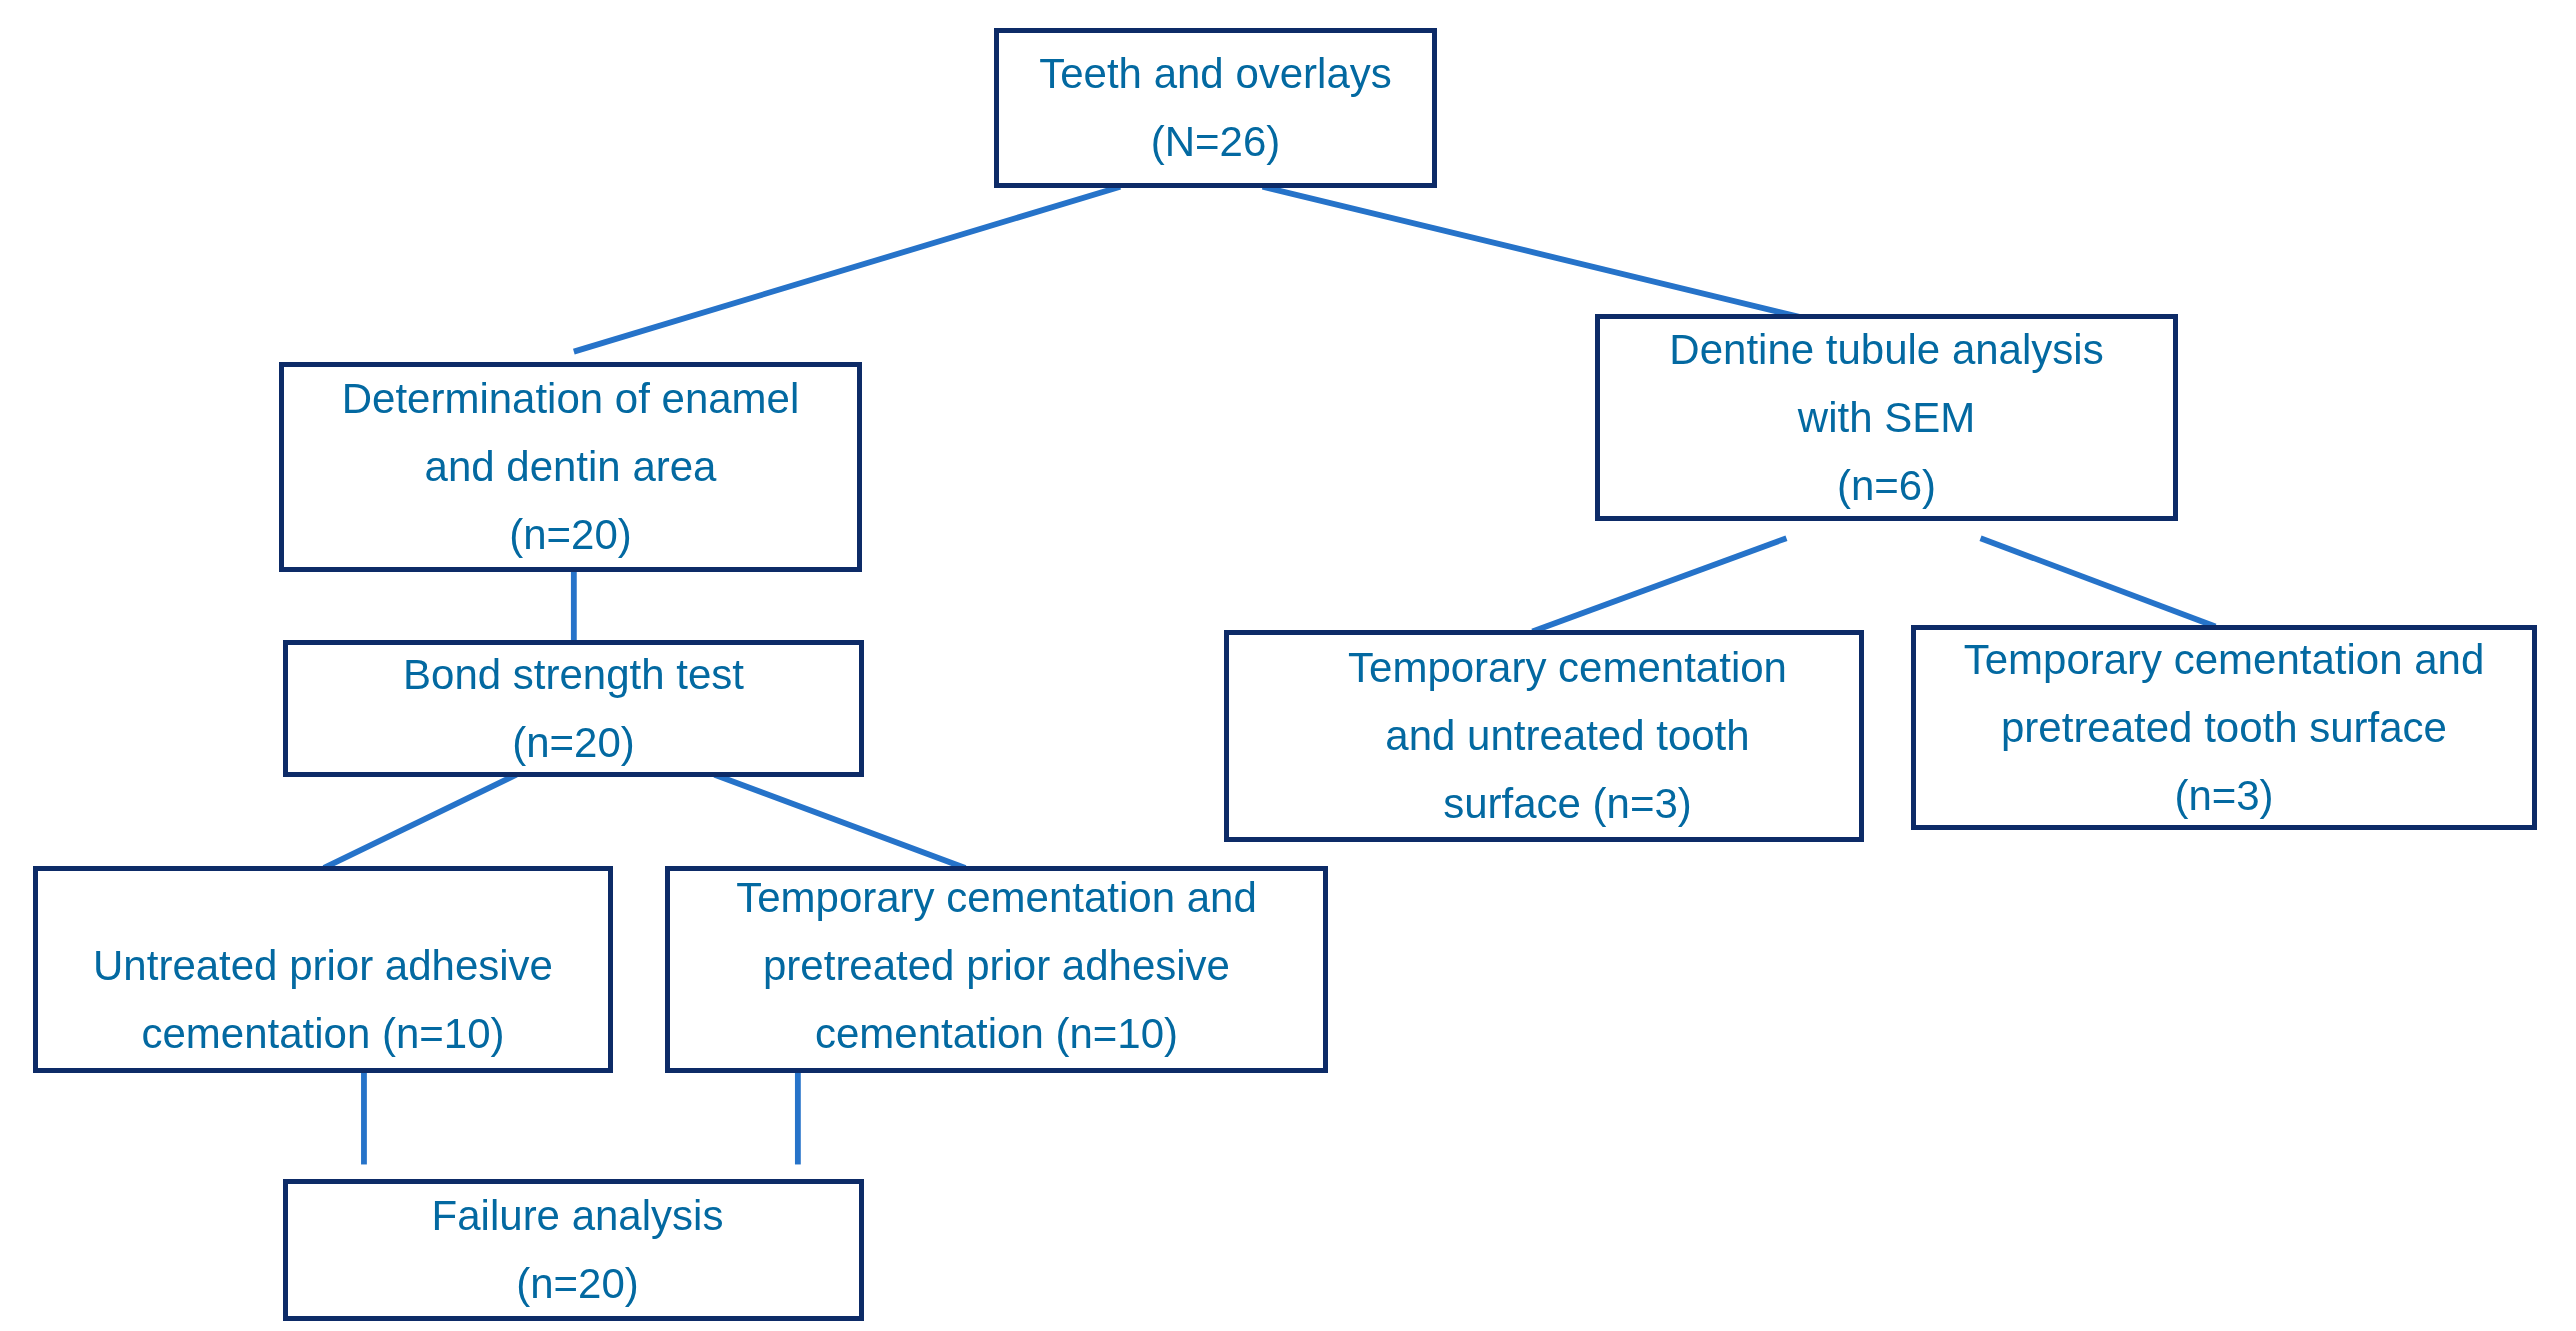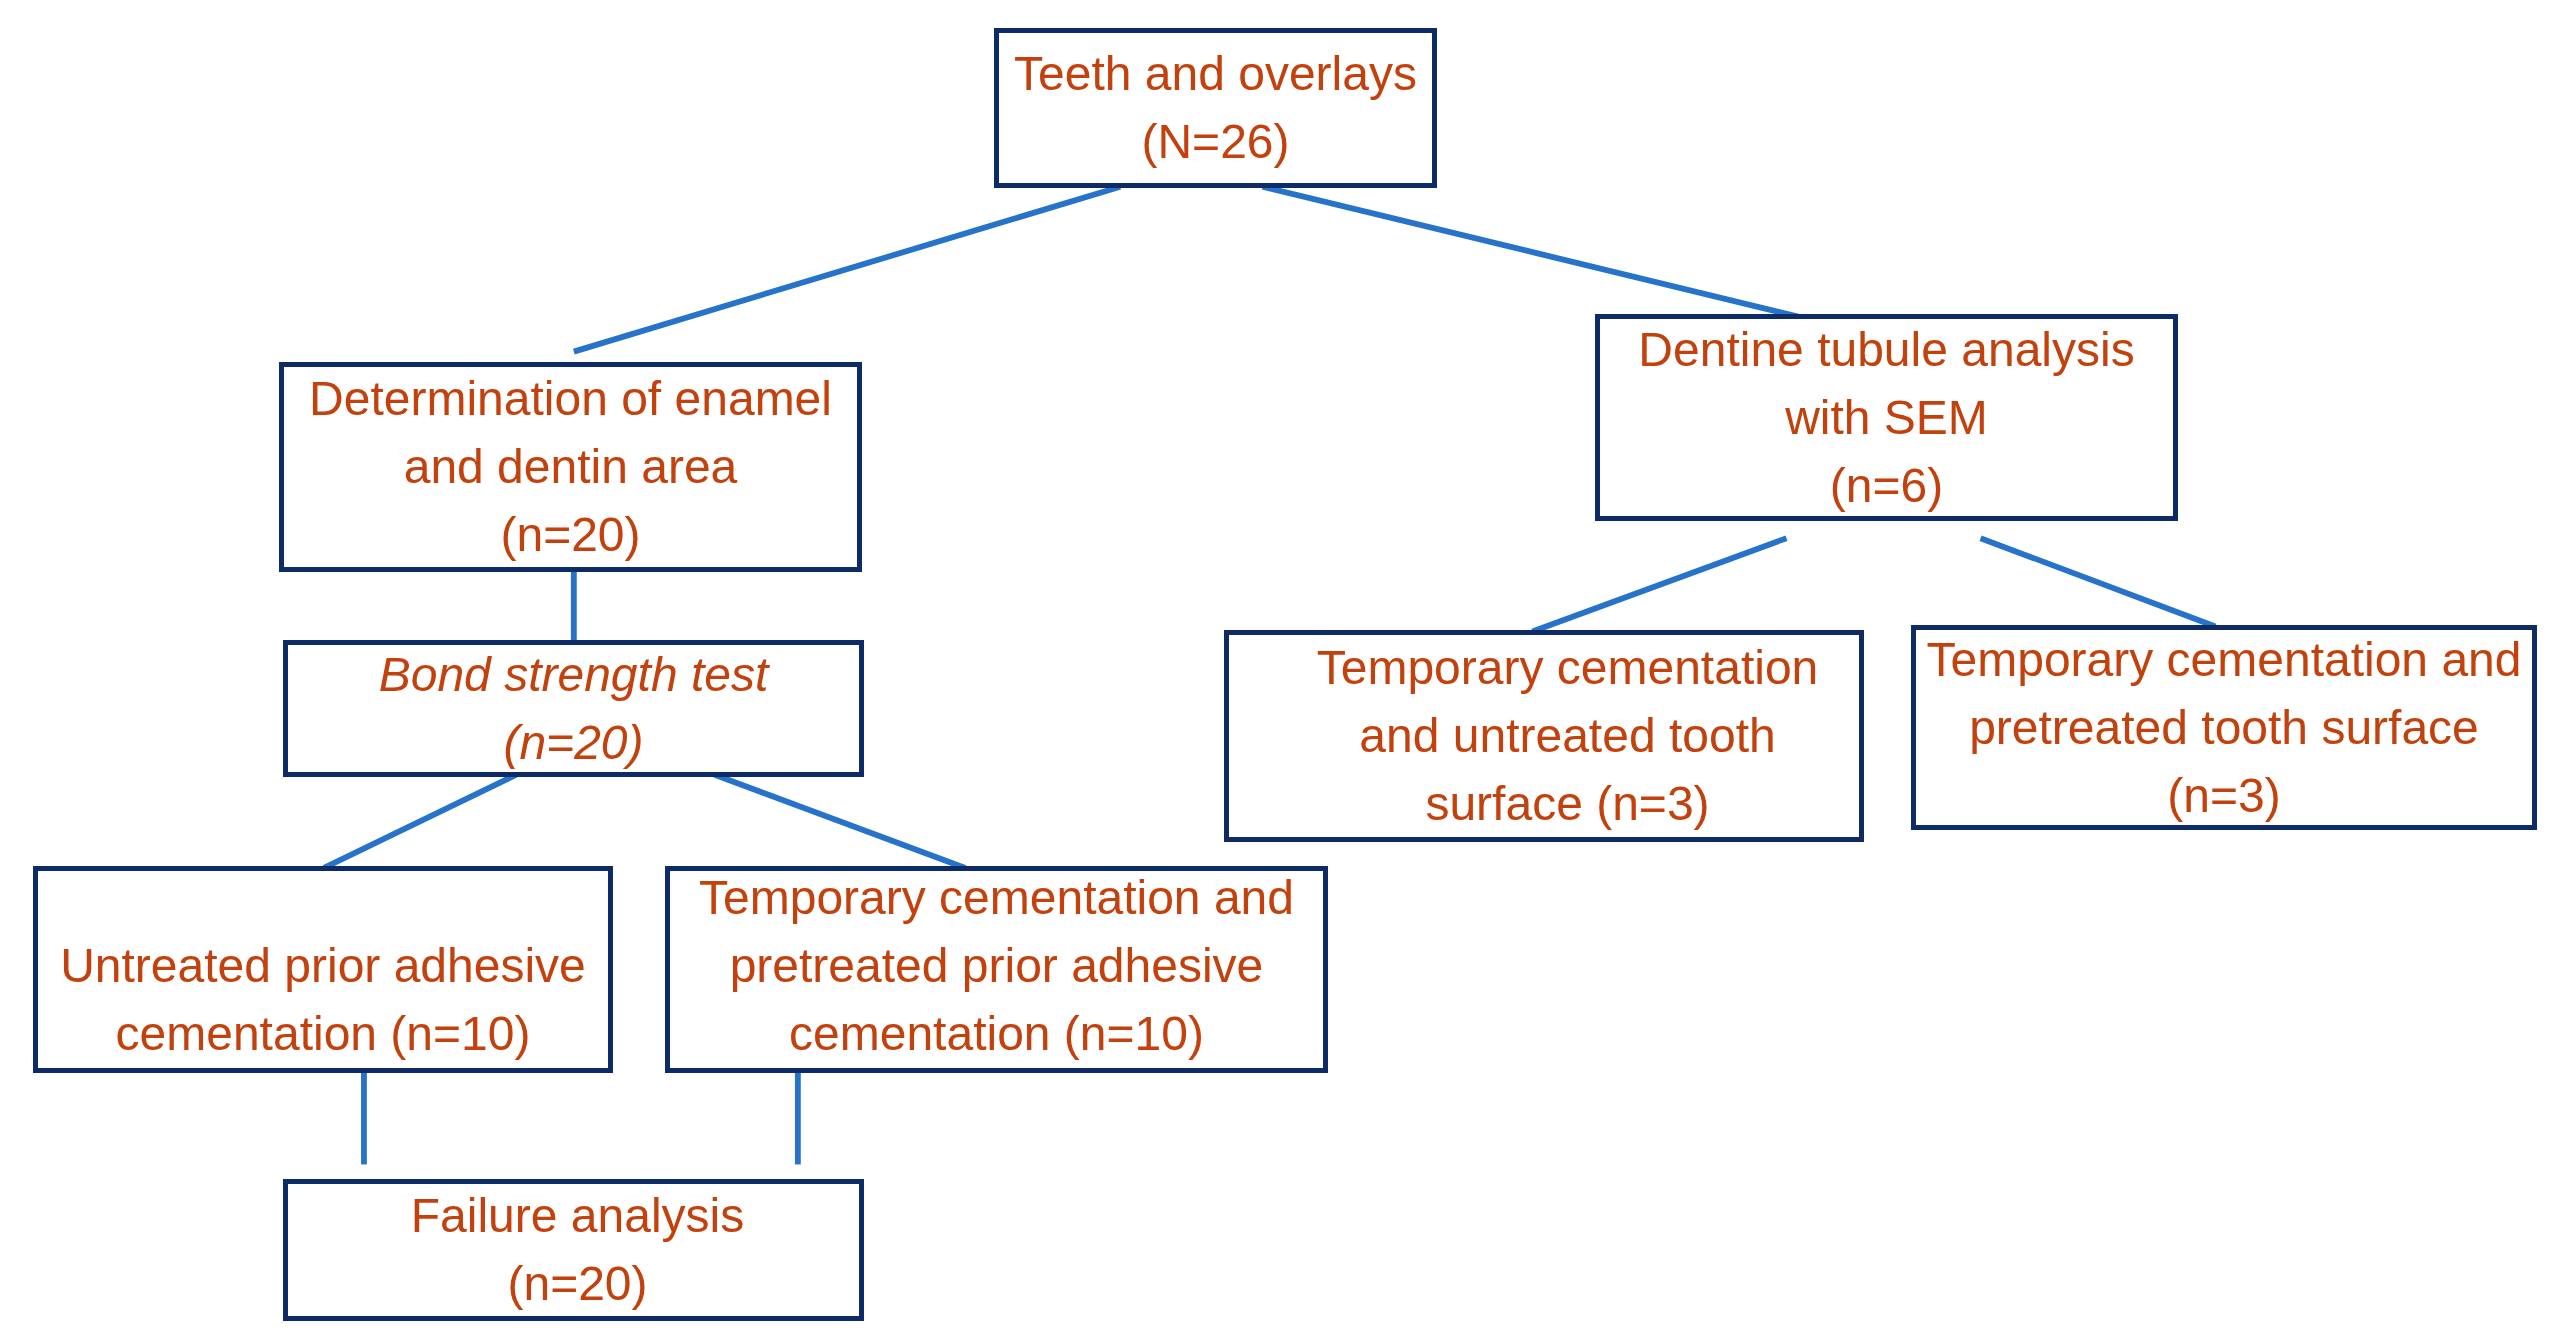--- a/index.html
+++ b/index.html
@@ -36,30 +36,30 @@
     align-items: center;
     justify-content: center;
     text-align: center;
   }
   .node.align-top {
     align-items: flex-end;
     padding-top: 22px;
   }
   .node .label {
     white-space: pre-line;
-    color: #c2410c;
-    font-size: 48px;
+    color: #0369a1;
+    font-size: 42px;
     line-height: 68px;
     letter-spacing: 0px;
   }
   
   #n-teeth            { left: 994px; top: 28px;   width: 443px; height: 160px; }
   #n-determination    { left: 279px;  top: 350px;  width: 583px; height: 210px; margin-top: 12px; }
   #n-sem              { left: 1595px; top: 314px;  width: 583px; height: 207px; }
-  #n-bond             { left: 283px;  top: 640px;  width: 581px; height: 137px; font-style: italic; }
+  #n-bond             { left: 283px;  top: 640px;  width: 581px; height: 137px; }
   #n-untreated        { left: 33px;   top: 866px; width: 580px; height: 207px; }
   #n-temp-pre-adh     { left: 665px;  top: 866px; width: 663px; height: 207px; }
   #n-failure          { left: 283px;  top: 1179px; width: 581px; height: 142px; padding-left: 8px; }
   #n-temp-untr-tooth  { left: 1224px; top: 630px;  width: 640px; height: 212px; padding-left: 47px; }
   #n-temp-pre-tooth   { left: 1911px; top: 625px;  width: 626px; height: 205px; }
 </style>
 </head>
 <body>
 
 <div id="canvas">

